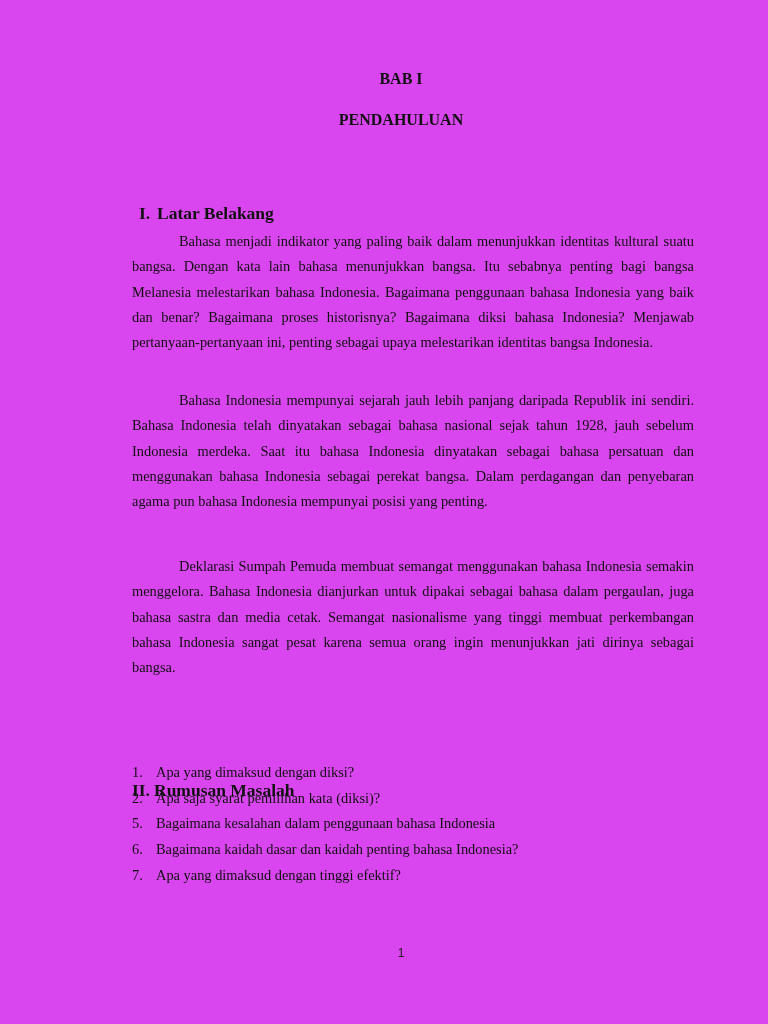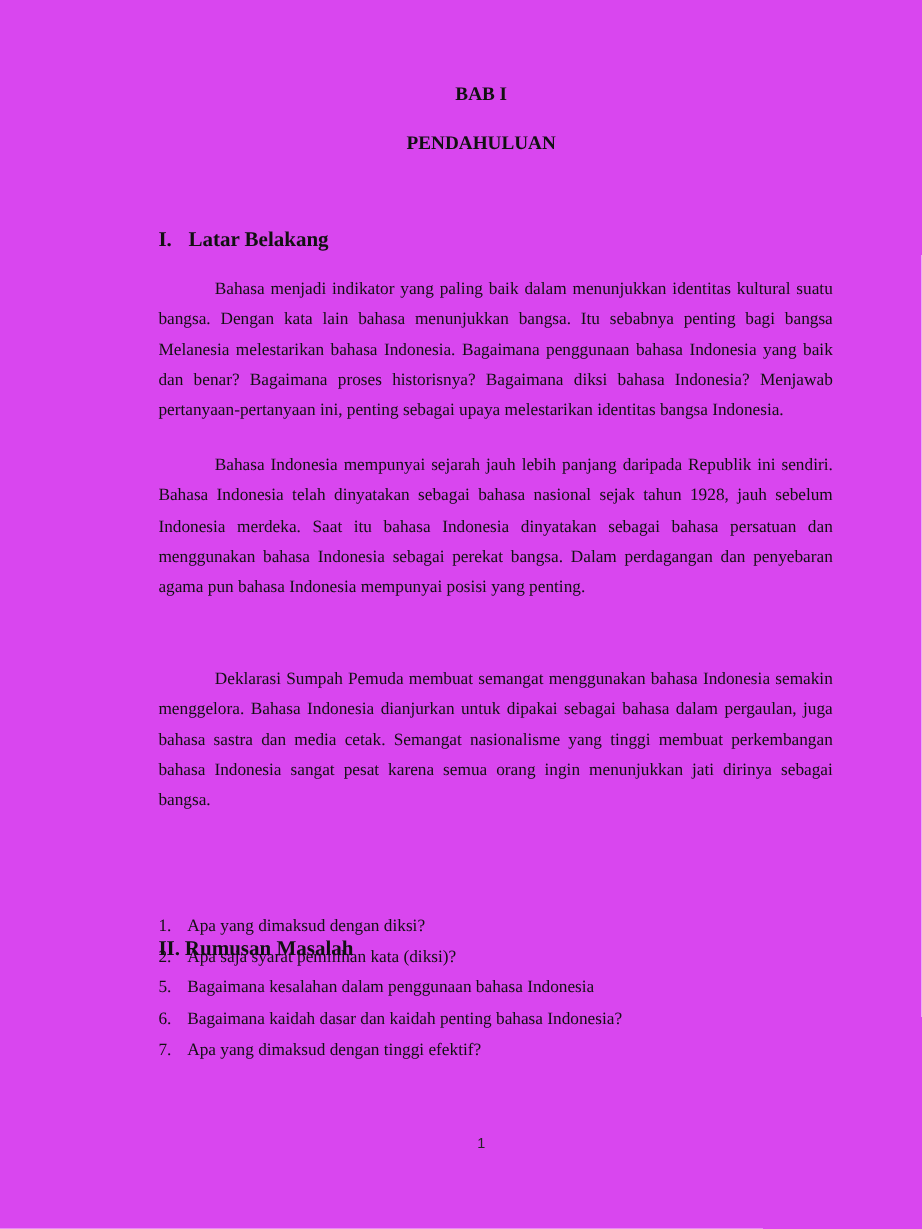--- a/index.html
+++ b/index.html
@@ -40,36 +40,36 @@
     .section-heading {
       position: absolute;
       left: 132px;
       font-weight: bold;
       font-size: 17.5px;
       white-space: nowrap;
     }
     .section-heading .num {
       display: inline-block;
     }
-    .sec1 { top: 189px; }
+    .sec1 { top: 203px; text-align: center; }
     .sec1 .num { width: 25px; }
     .sec2 { top: 756px; margin-top: 24px; }
     .sec2 .num { width: 22px; }
     .para {
       position: absolute;
       left: 132px;
       width: 562px;
       margin: 0;
       font-size: 14.4px;
       line-height: 25.3px;
       text-align: justify;
       text-indent: 47px;
     }
     .p1 { top: 229px; }
-    .p2 { top: 376px; font-family: Liberation Serif, serif; }
+    .p2 { top: 388px; font-family: Liberation Serif, serif; }
     .p3 { top: 554px; }
     .problem-list {
       position: absolute;
       left: 132px;
       top: 760px;
       margin: 0;
       padding: 0;
       list-style: none;
       font-size: 14.4px;
     }

